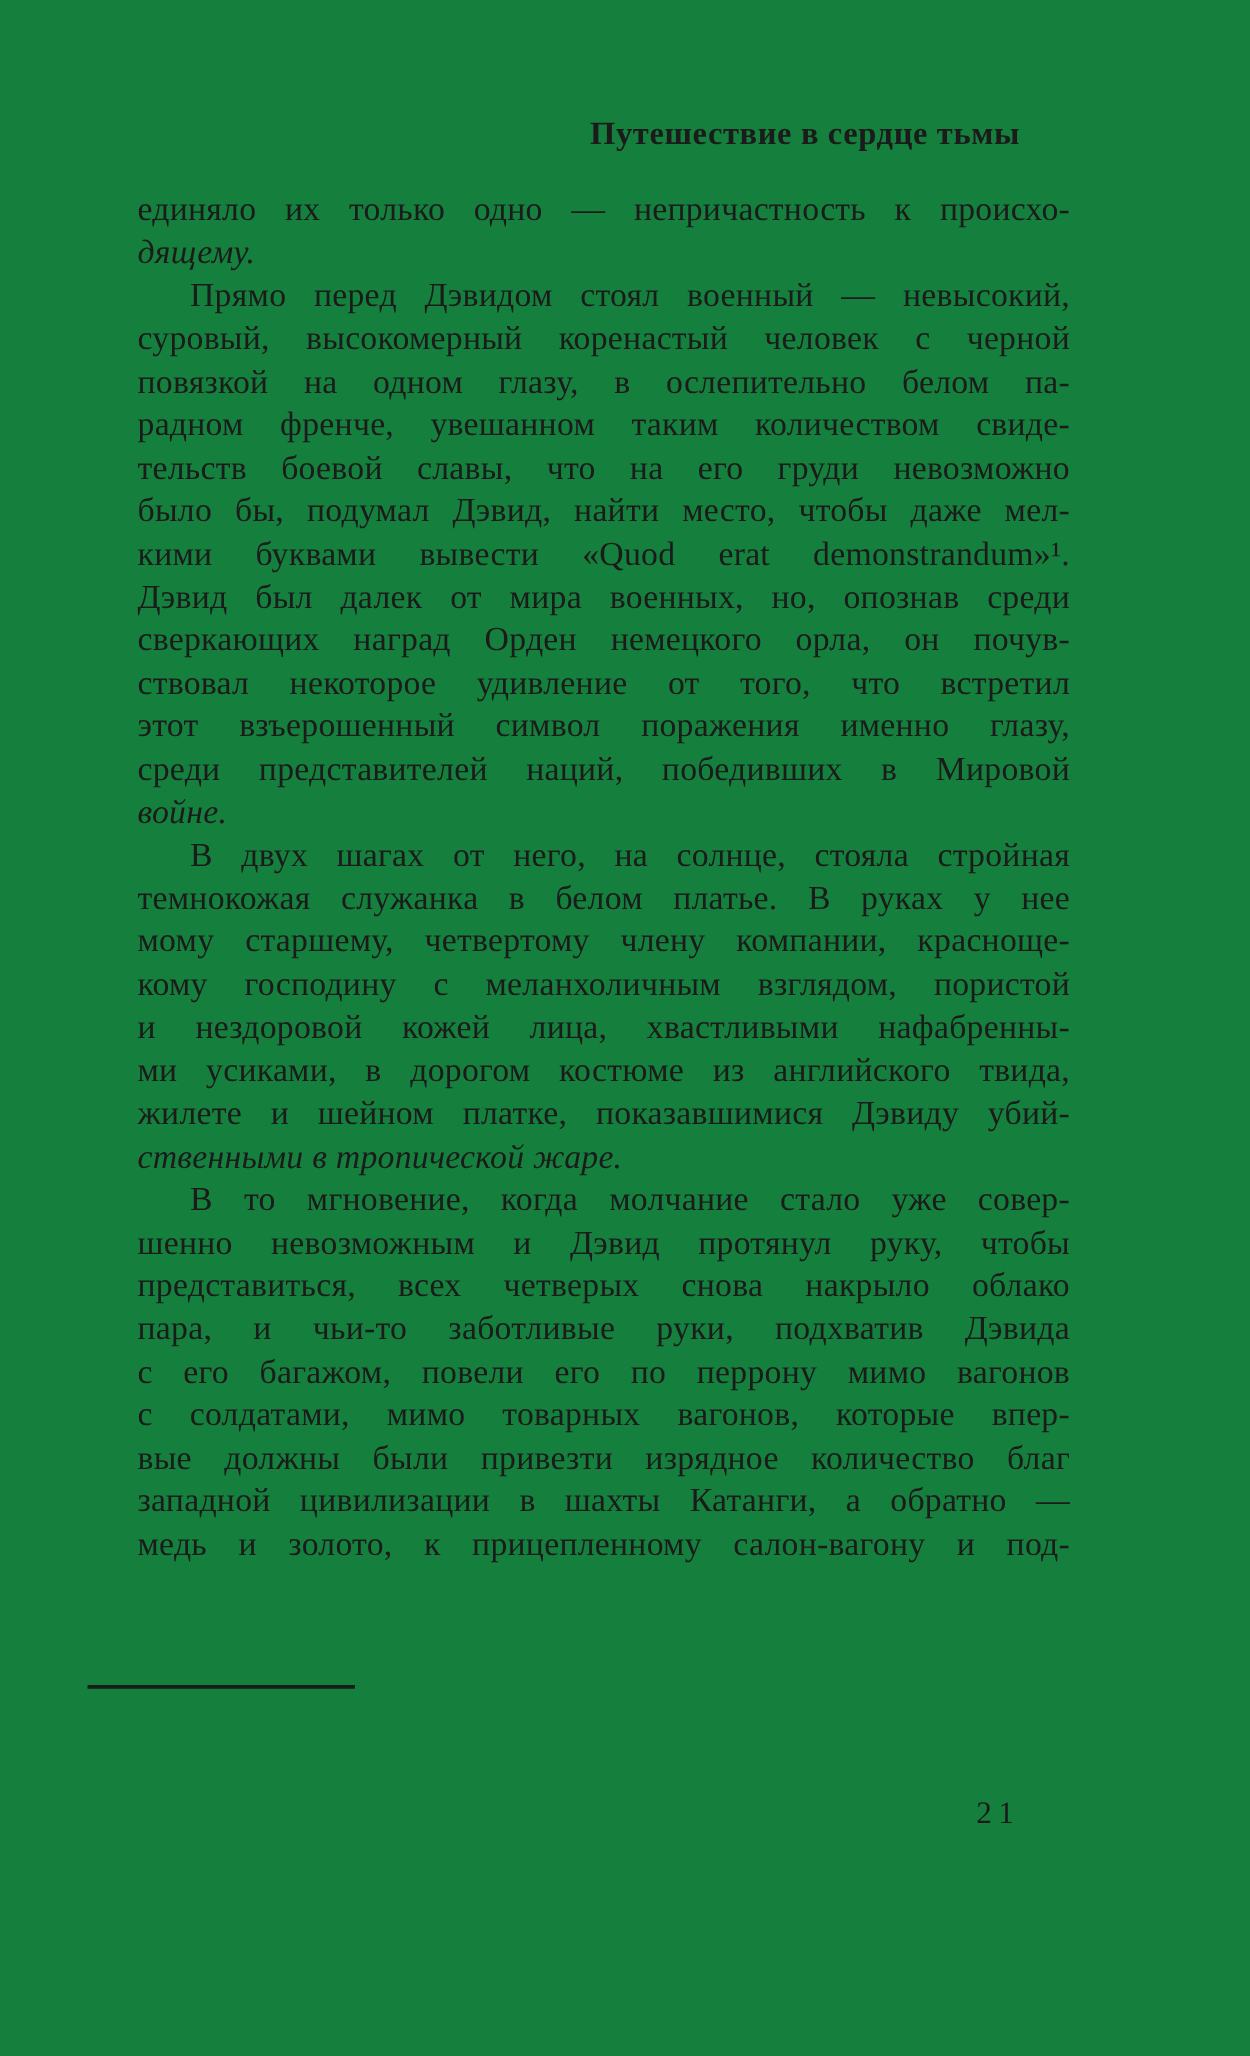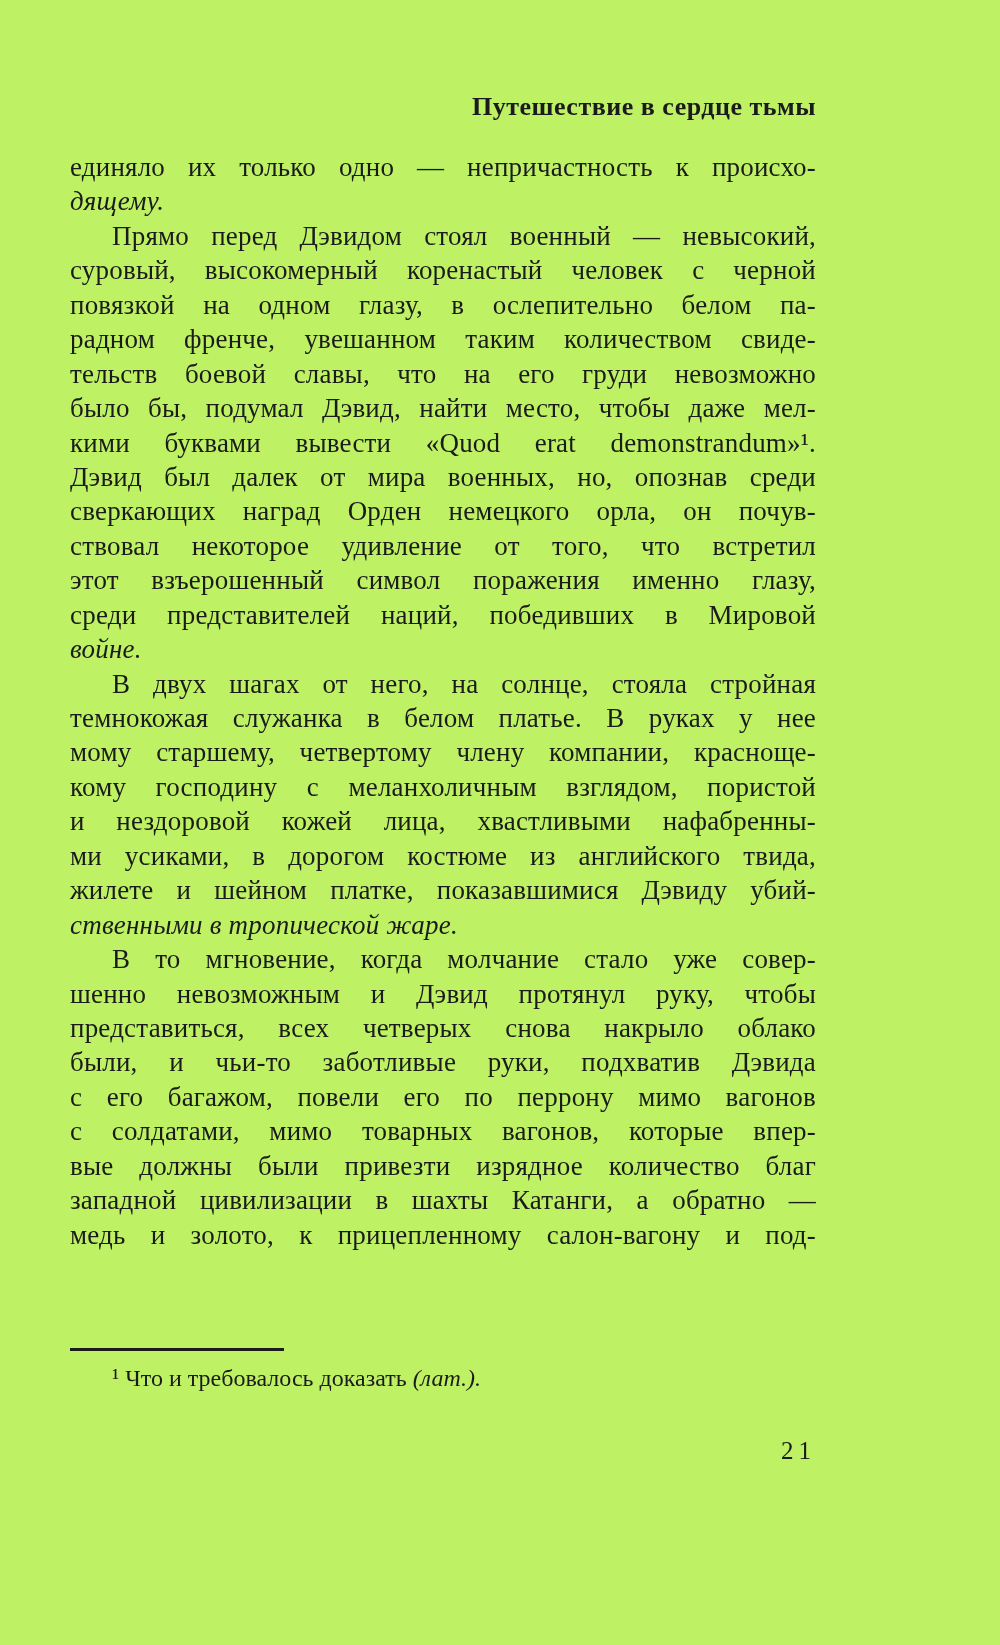--- a/index.html
+++ b/index.html
@@ -5,41 +5,42 @@
   html, body {
     margin: 0;
     padding: 0;
     background: #e8e8e8;
   }
   .page {
     position: relative;
     width: 1000px;
     height: 1645px;
     margin: 0 auto;
-    background: #bef264;
+    background: #15803d;
     color: #1b1b1b;
     font-family: "Liberation Serif", "DejaVu Serif", serif;
     overflow: hidden;
   }
   .content-col {
     position: absolute;
     left: 70px;
     width: 746px;
   }
   .running-head {
     top: 92px;
     text-align: right;
     font-weight: bold;
     font-size: 26px;
     letter-spacing: 0.5px;
   }
   .text-block {
     top: 150px;
     font-size: 27px;
     letter-spacing: 0.2px;
+    margin-left: 40px;
   }
   .line {
     line-height: 34.45px;
     height: 34.45px;
     white-space: nowrap;
     text-align: justify;
     text-align-last: justify;
     white-space: normal;
   }
   .line.no-just {
@@ -106,29 +107,26 @@
       <div class="line">темнокожая служанка в белом платье. В руках у нее</div>
       <div class="line">мому старшему, четвертому члену компании, красноще-</div>
       <div class="line">кому господину с меланхоличным взглядом, пористой</div>
       <div class="line">и нездоровой кожей лица, хвастливыми нафабренны-</div>
       <div class="line">ми усиками, в дорогом костюме из английского твида,</div>
       <div class="line">жилете и шейном платке, показавшимися Дэвиду убий-</div>
       <div class="line no-just">ственными в тропической жаре.</div>
       <div class="line indent">В то мгновение, когда молчание стало уже совер-</div>
       <div class="line">шенно невозможным и Дэвид протянул руку, чтобы</div>
       <div class="line">представиться, всех четверых снова накрыло облако</div>
-      <div class="line">были, и чьи-то заботливые руки, подхватив Дэвида</div>
+      <div class="line">пара, и чьи-то заботливые руки, подхватив Дэвида</div>
       <div class="line">с его багажом, повели его по перрону мимо вагонов</div>
       <div class="line">с солдатами, мимо товарных вагонов, которые впер-</div>
       <div class="line">вые должны были привезти изрядное количество благ</div>
       <div class="line">западной цивилизации в шахты Катанги, а обратно —</div>
       <div class="line">медь и золото, к прицепленному салон-вагону и под-</div>
     </div>
 
   <div class="footnote-rule"></div>
 
-  <div class="content-col footnote">
-    <span class="marker">¹ </span><span>Что и требовалось доказать </span><span class="lat">(лат.).</span>
-  </div>
 
   <div class="content-col page-number">21</div>
 
 </div>
 
 </body></html>

